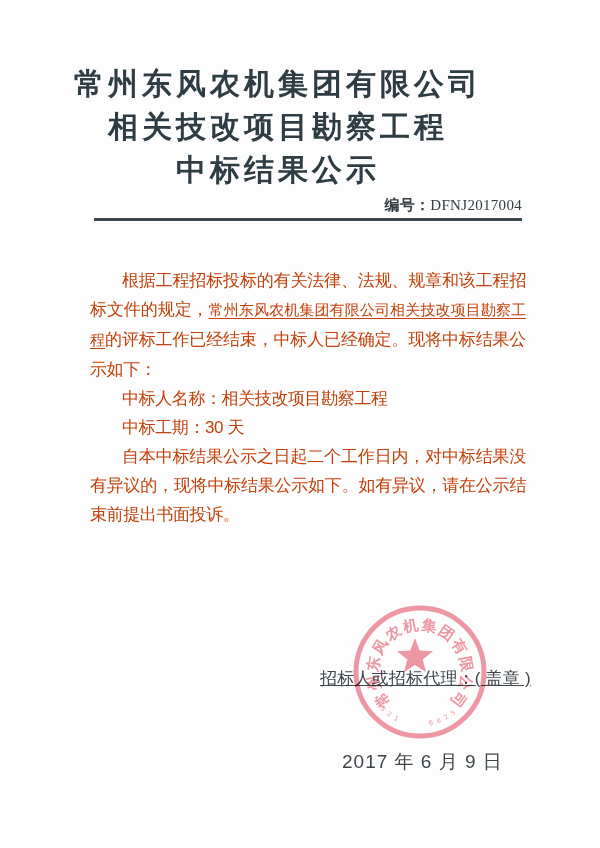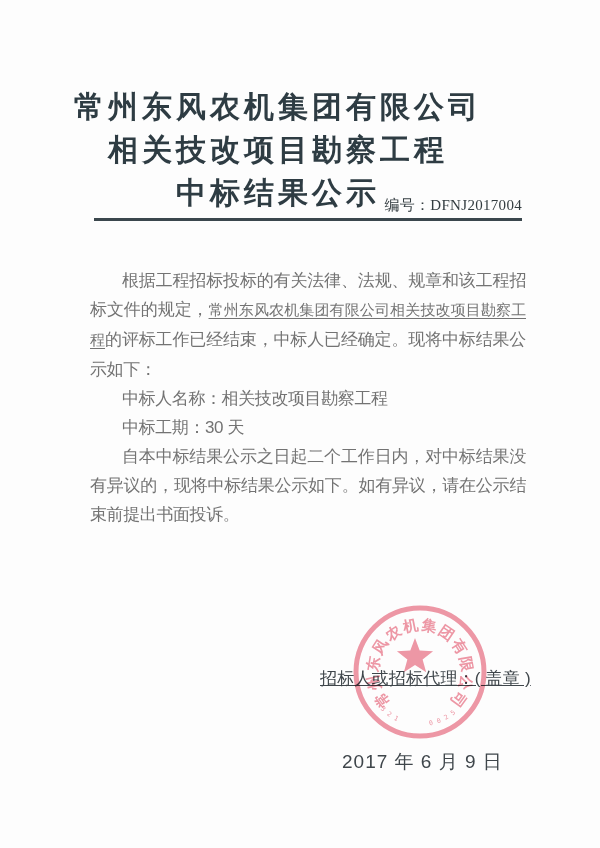--- a/index.html
+++ b/index.html
@@ -4,33 +4,33 @@
 <style>
   html,body{margin:0;padding:0;background:#e9e9e9;}
   .page{
     position:relative;width:600px;height:848px;margin:0 auto;
     background:#fdfdfd;overflow:hidden;
     font-family:"Liberation Sans","DejaVu Sans",sans-serif;
   }
   .title{
     position:absolute;top:62px;left:0;width:556px;text-align:center;
     font-family:"Liberation Serif","DejaVu Serif",serif;font-weight:700;
-    font-size:30px;line-height:43px;letter-spacing:4px;color:#2e3c43;margin-top:23px;
+    font-size:30px;line-height:43px;letter-spacing:4px;color:#2e3c43;
   }
   .docno{
     position:absolute;top:196px;right:78px;
     font-family:"Liberation Serif","DejaVu Serif",serif;
     font-size:15px;color:#333c40;letter-spacing:0.3px;
   }
-  .docno-label{font-weight:400;}
+  .docno-label{font-weight:700;}
   .rule{position:absolute;top:218px;left:94px;width:428px;height:3px;background:#3b474d;}
   .body{
     position:absolute;top:266px;left:90px;width:436px;
     font-size:17px;line-height:29px;letter-spacing:-0.4px;
-    color:#737373;text-align:justify;
+    color:#c2410c;text-align:justify;
   }
   .para.indent{text-indent:32px;}
   .item{padding-left:32px;}
   .project-name{
     font-family:"Liberation Serif","DejaVu Serif",serif;
     font-size:15px;letter-spacing:-0.2px;
     text-decoration:underline;text-underline-offset:3px;
   }
   .signature{
     position:absolute;left:320px;top:664px;

